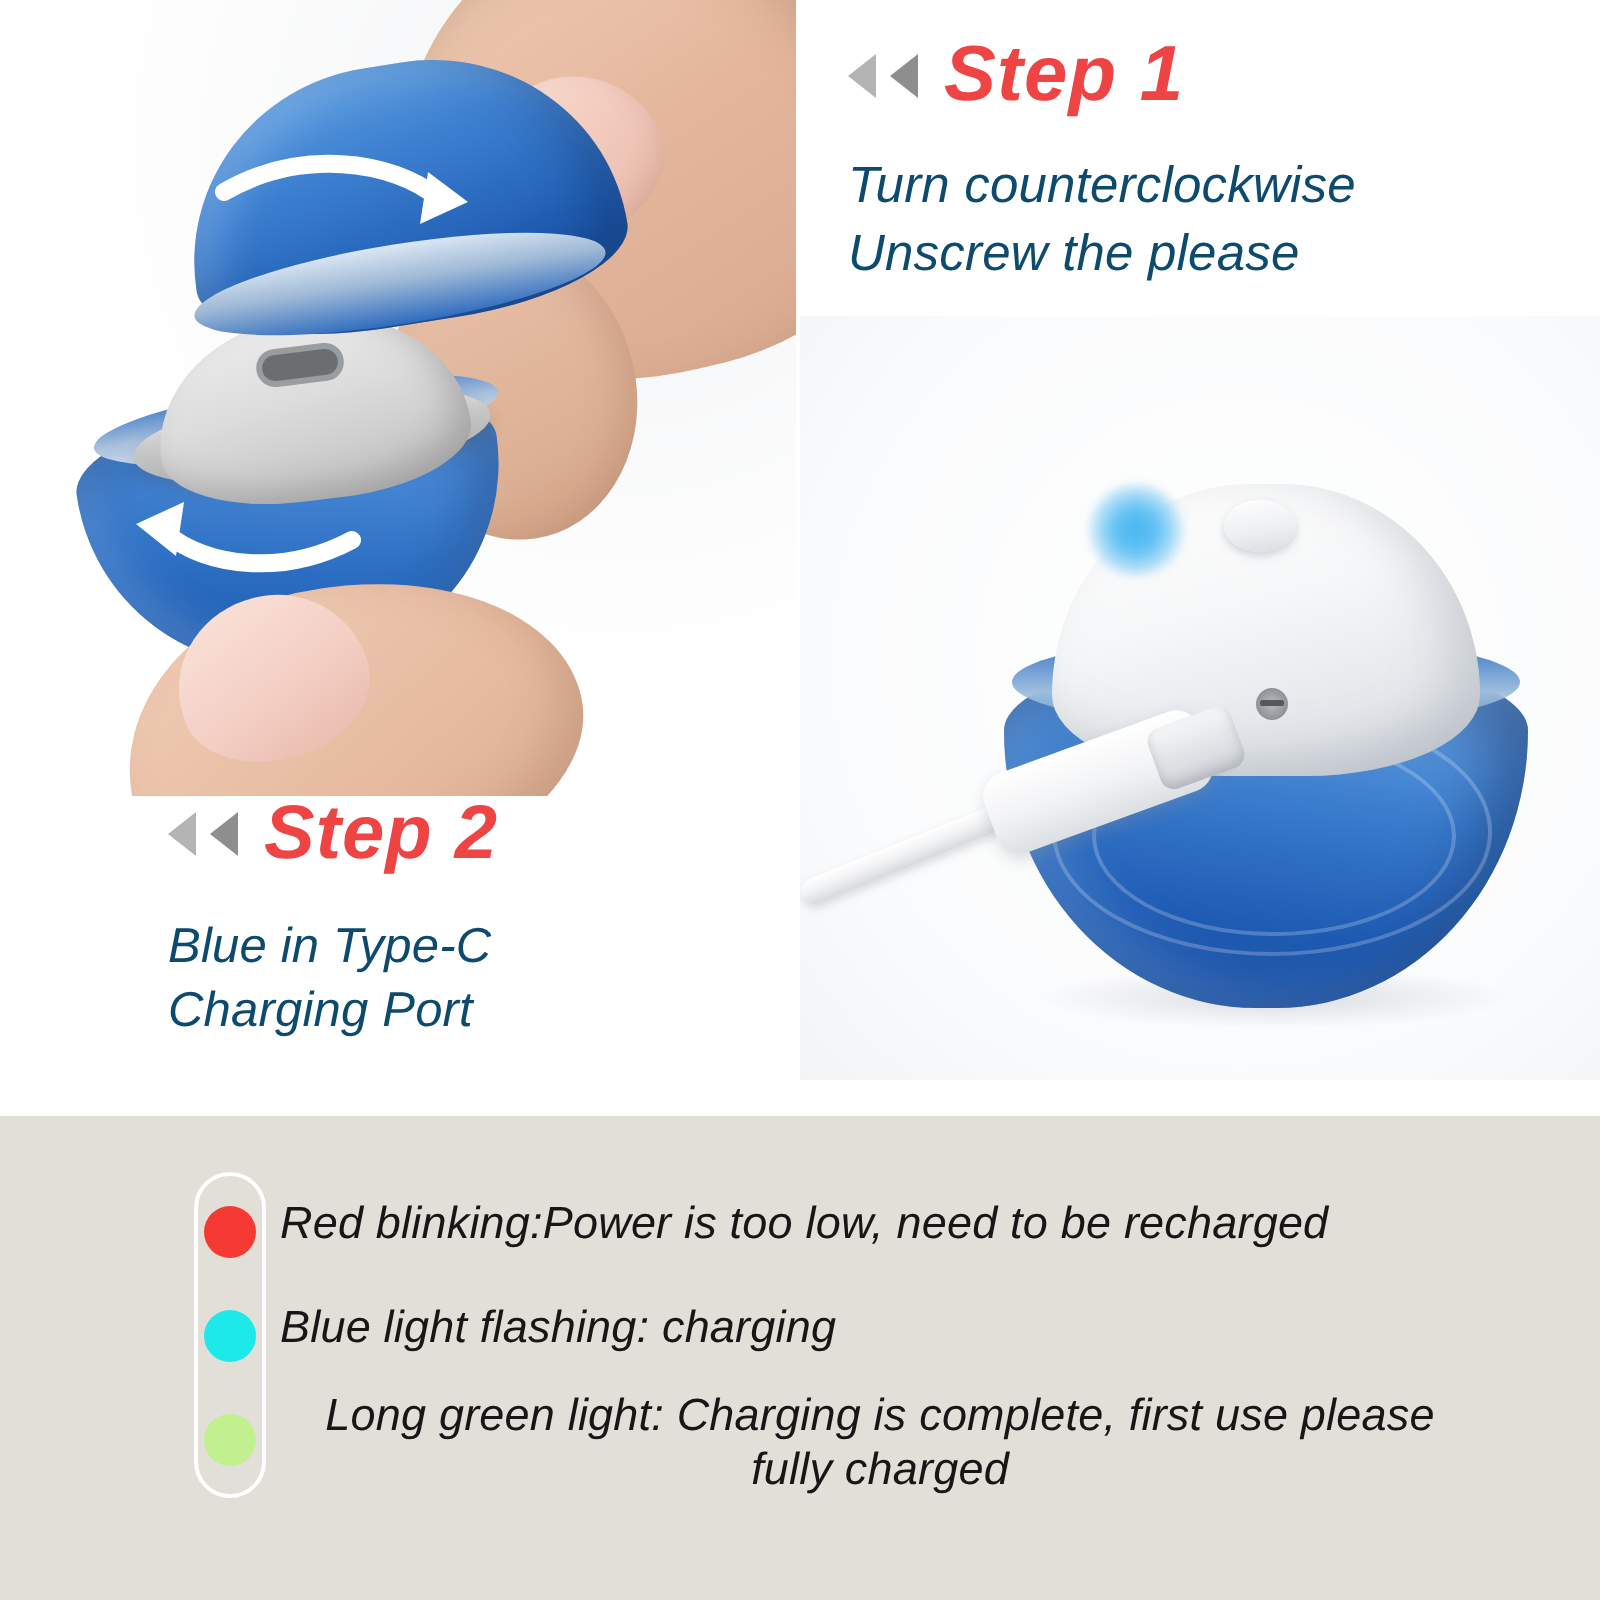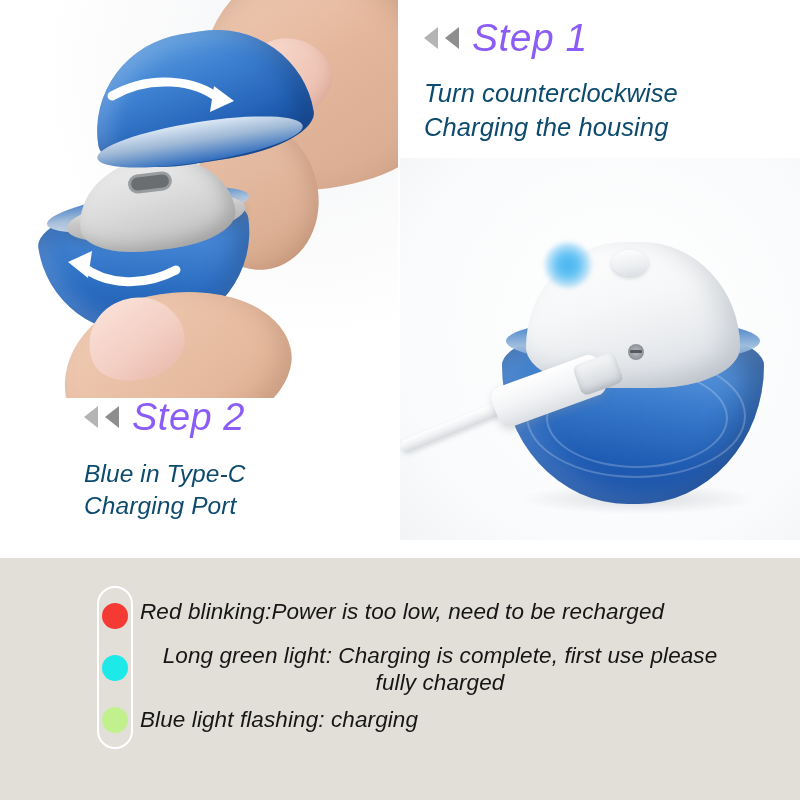--- a/index.html
+++ b/index.html
@@ -52,22 +52,22 @@
     border-top: 11px solid transparent;
     border-bottom: 11px solid transparent;
     border-right: 14px solid #b4b4b4;
     flex: none;
   }
   .tri.dark { border-right-color: #8e8e8e; }
 
   .step-title {
     font-size: 39px;
     font-style: italic;
-    font-weight: 400;
-    color: #8b5cf6;
+    font-weight: 700;
+    color: #ef4444;
     letter-spacing: 0.5px;
     margin-left: 6px;
     line-height: 1;
     white-space: nowrap;
   }
   .step-desc {
     margin-top: 20px;
     font-size: 25.5px;
     font-style: italic;
     font-weight: 400;
@@ -393,21 +393,21 @@
   </div>
 
   <div class="step-block step-1">
     <div class="step-head">
       <span class="tri"></span>
       <span class="tri dark"></span>
       <span class="step-title">Step 1</span>
     </div>
     <div class="step-desc">
       <div>Turn counterclockwise</div>
-      <div>Charging the housing</div>
+      <div>Unscrew the please</div>
     </div>
   </div>
 
   <div class="photo-right">
     <div class="p2-bg"></div>
     <div class="ball-shadow"></div>
     <div class="ball-blue"></div>
     <div class="ball-ridge" style="left:126px; top:196px; width:216px; height:120px;"></div>
     <div class="ball-ridge" style="left:146px; top:210px; width:178px; height:96px;"></div>
     <div class="ball-rim"></div>
@@ -436,25 +436,25 @@
     <div class="capsule" style="border-color: rgb(255, 255, 255);">
       <span class="dot d0" style="background: rgb(245, 58, 51);"></span>
       <span class="dot d1" style="background: rgb(30, 233, 233);"></span>
       <span class="dot d2" style="background: rgb(194, 240, 143);"></span>
     </div>
 
     <div class="legend-rows">
       <div class="legend-row">
         <span class="ltext">Red blinking:Power is too low, need to be recharged</span>
       </div>
+      <div class="legend-row">
+        <span class="ltext">Blue light flashing: charging</span>
+      </div>
       <div class="legend-row two-line">
         <span class="ltext">
           <span class="l1">Long green light: Charging is complete, first use please</span>
           <span class="l2">fully charged</span>
         </span>
       </div>
-      <div class="legend-row">
-        <span class="ltext">Blue light flashing: charging</span>
-      </div>
     </div>
   </div>
 
 </div>
 
 </body></html>

